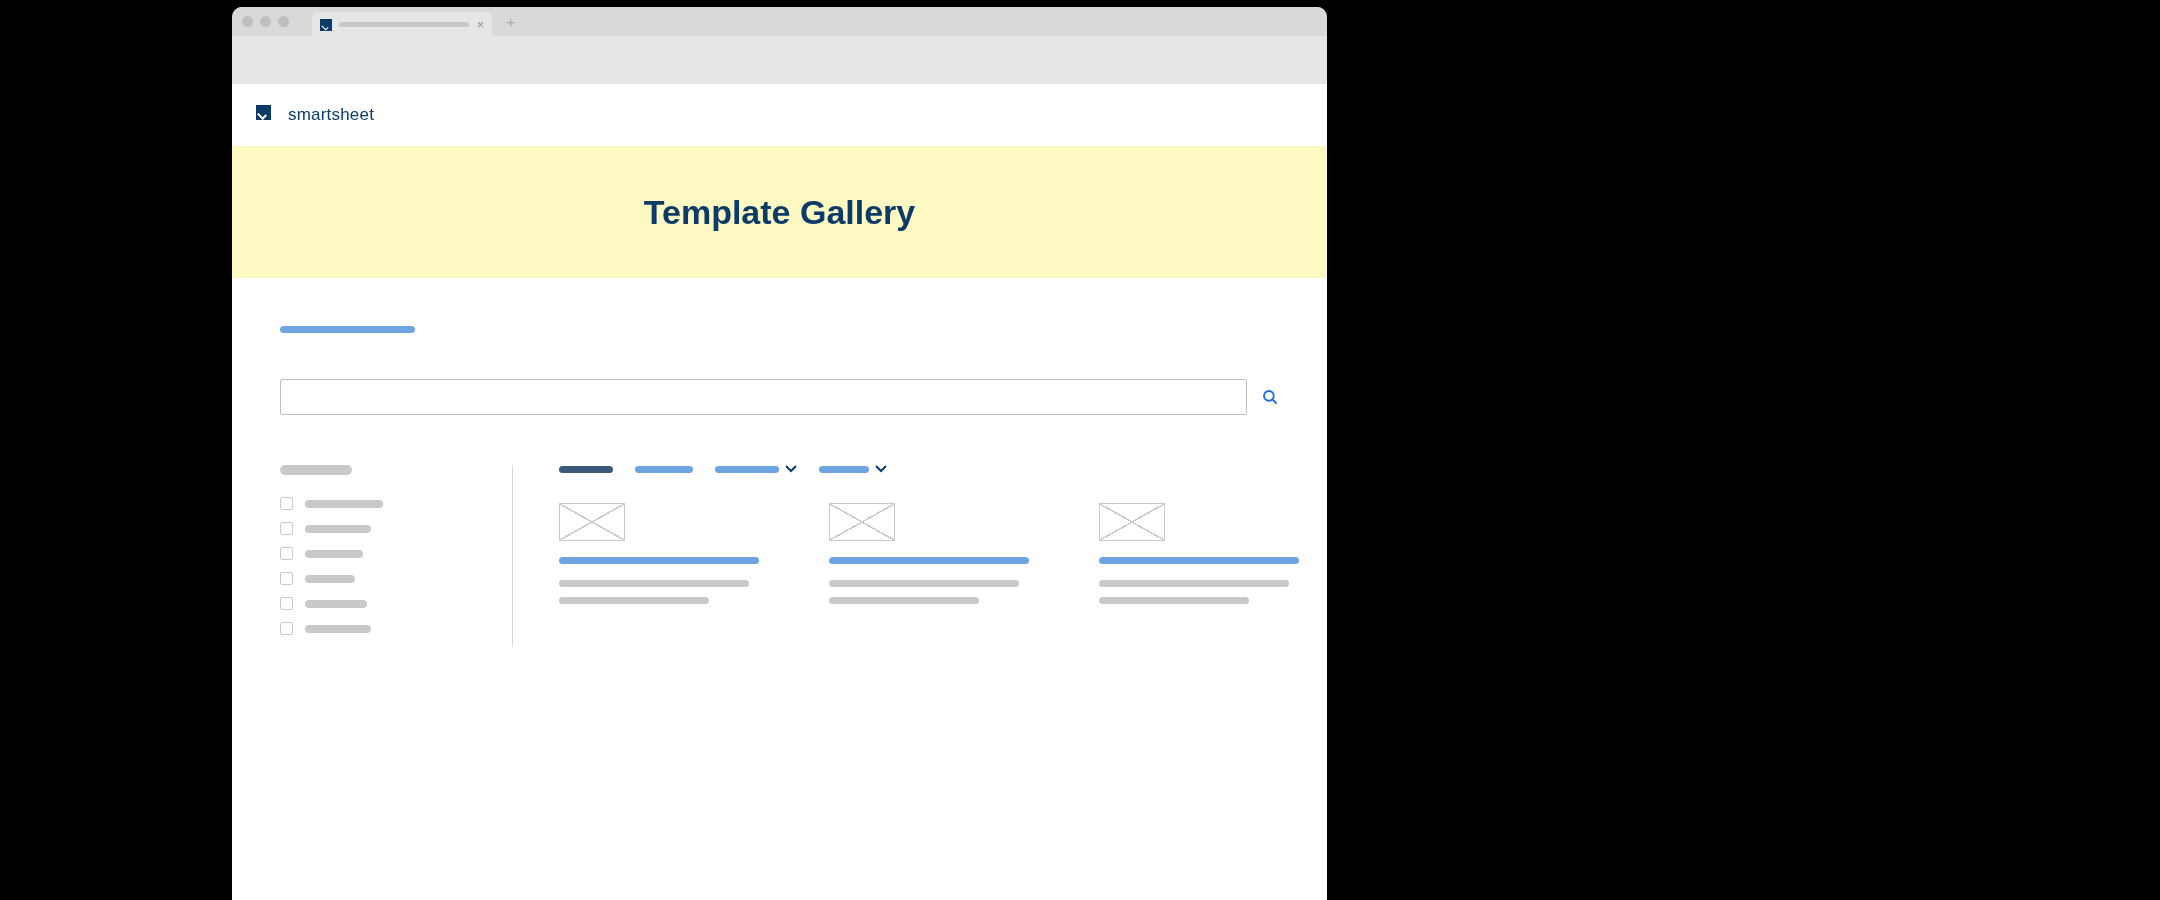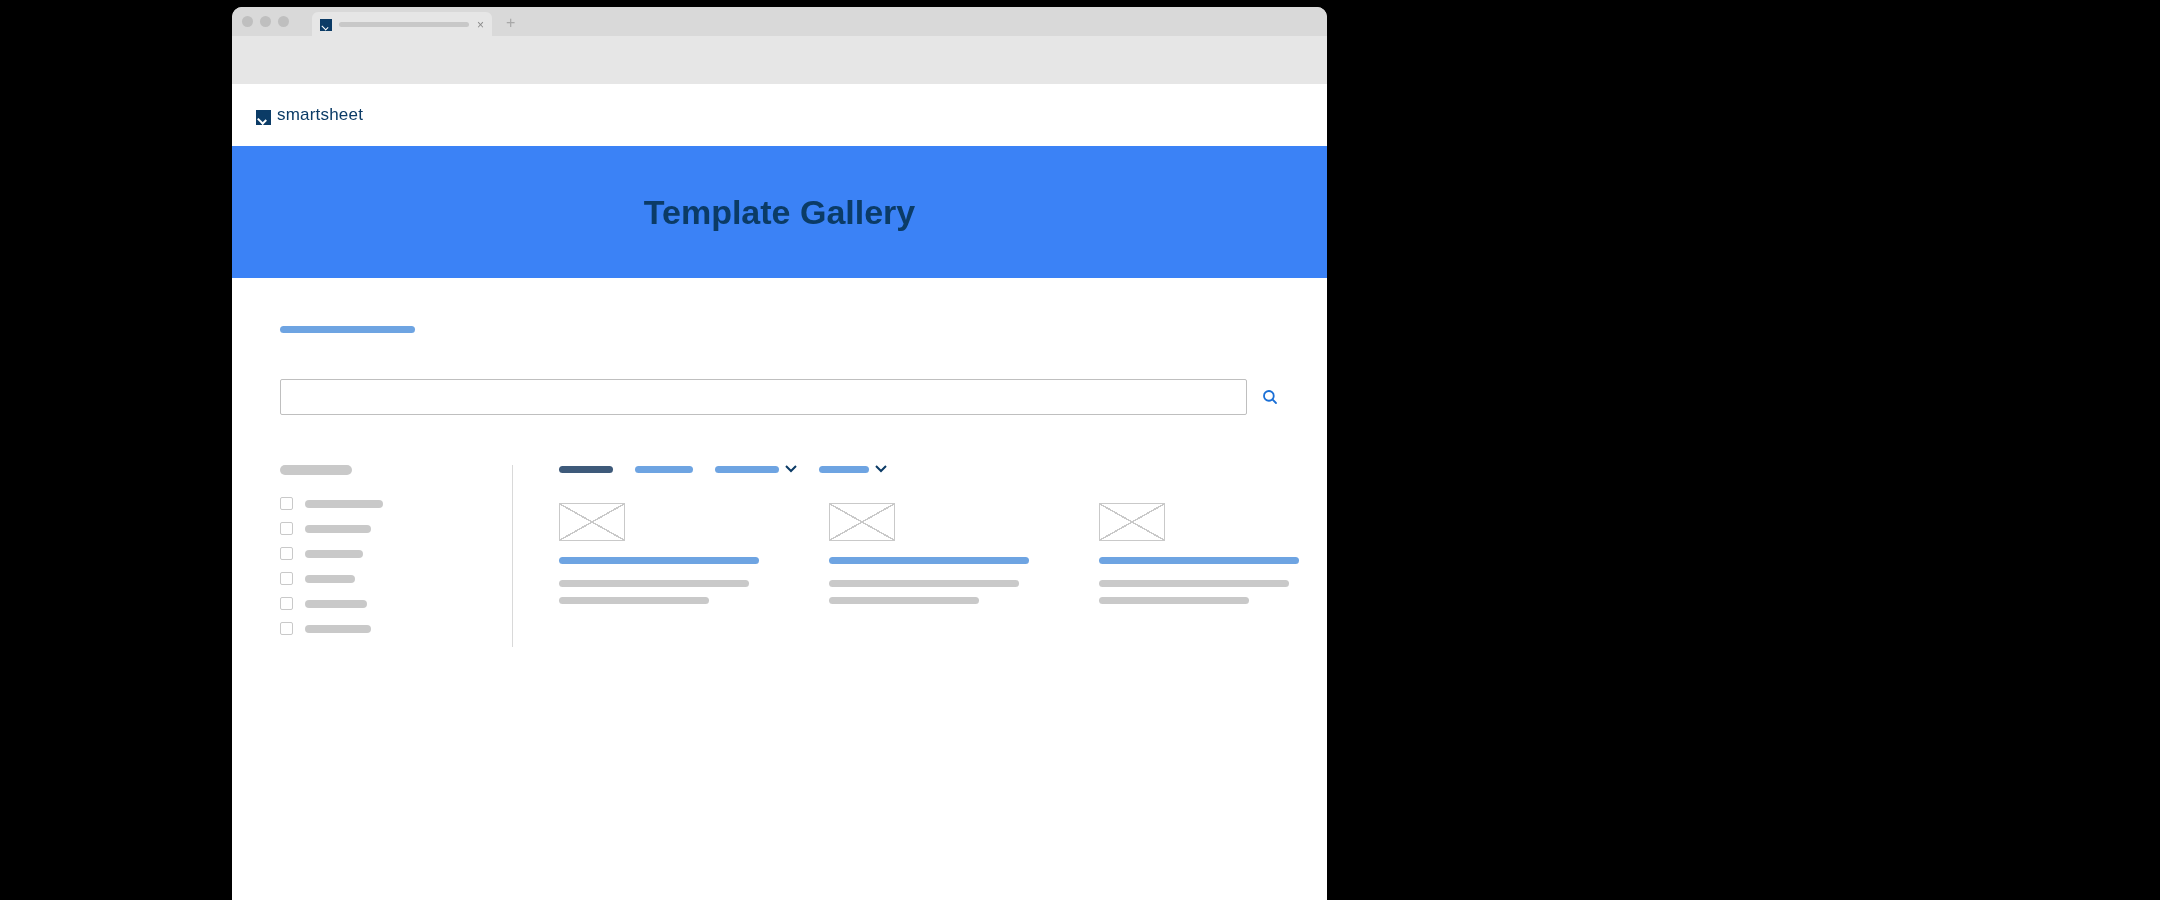--- a/index.html
+++ b/index.html
@@ -97,22 +97,22 @@
     overflow: hidden;
   }
   .brand-row {
     height: 62px;
     display: flex;
     align-items: center;
     padding-left: 24px;
   }
   .brand-logo {
     display: flex;
-    align-items: flex-end;
-    gap: 6px;
+    align-items: flex-start;
+    gap: 17px;
   }
   .brand-mark {
     width: 15px; height: 15px;
     background: #0b3b66;
     position: relative;
   }
   .brand-mark::after {
     content: "";
     position: absolute;
     left: 3px; top: 6px; width: 4px; height: 6px;
@@ -120,21 +120,21 @@
     border-bottom: 2px solid #fff;
     transform: rotate(-45deg);
   }
   .brand-text {
     color: #0b3b66;
     font-size: 17px;
     letter-spacing: .2px;
   }
   .hero {
     height: 132px;
-    background: #3b82f6;
+    background: #fef9c3;
     display: flex;
     align-items: center;
     justify-content: center;
   }
   .hero-title {
     color: #0b3b66;
     font-size: 34px;
     font-weight: 700;
   }
   .body-area {

